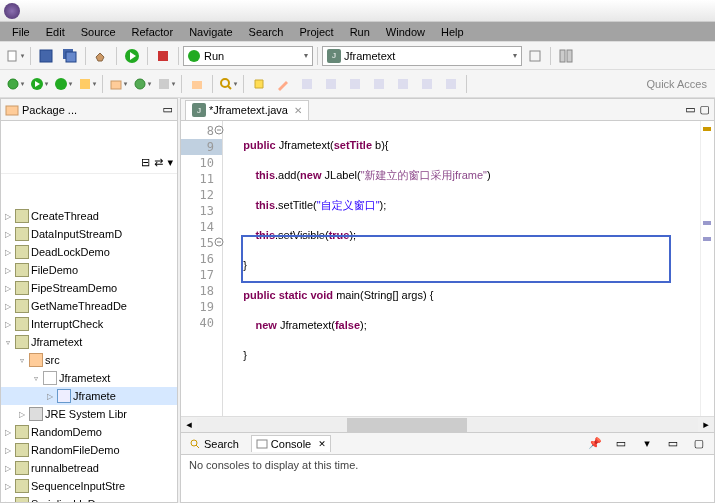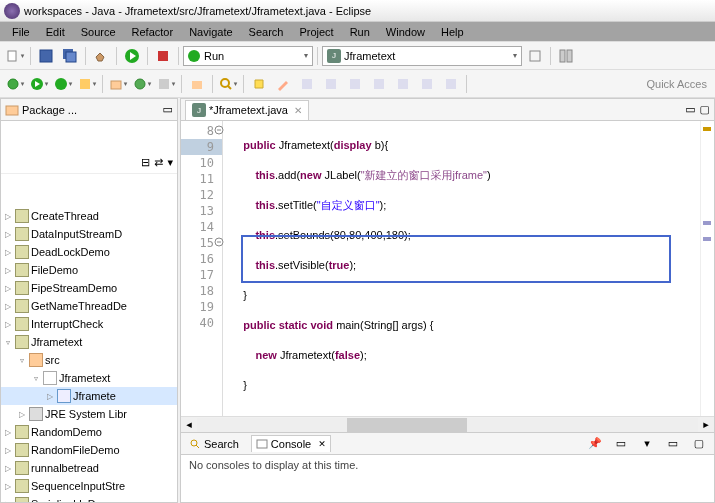--- a/index.html
+++ b/index.html
@@ -63,21 +63,20 @@
 .console-tab.active { background: #fff; border: 1px solid #ccc; border-bottom: none; }
 .console-tools { margin-left: auto; display: flex; gap: 4px; }
 .console-body { flex: 1; padding: 4px 8px; color: #444; }
 svg { display: block; }
 </style>
 </head>
 <body>
 
 <div class="titlebar">
   <span class="titlebar-icon"></span>
-  <span>workspaces - Java - Jframetext/src/Jframetext/Jframetext.java - Eclipse</span>
 </div>
 
 <div class="menubar">
   <span>File</span>
   <span>Edit</span>
   <span>Source</span>
   <span>Refactor</span>
   <span>Navigate</span>
   <span>Search</span>
   <span>Project</span>
@@ -394,24 +393,23 @@
                 <line x1="3" y1="5" x2="7" y2="5" stroke="#888"></line>
               </svg>
             </span></div>
           <div class="ln">16</div>
           <div class="ln">17</div>
           <div class="ln">18</div>
           <div class="ln">19</div>
           <div class="ln">40</div>
         </div>
       <div class="code">
-<div class="line"><span class="kw">    public</span><span> Jframetext(</span><span class="kw">display</span><span> b){</span></div>
+<div class="line"><span class="kw">    public</span><span> Jframetext(</span><span class="kw">setTitle</span><span> b){</span></div>
 <div class="line"><span class="kw">        this</span><span>.add(</span><span class="kw">new</span><span> JLabel(</span><span class="strb">"新建立的窗口采用jframe"</span><span>)</span></div>
 <div class="line"><span class="kw">        this</span><span>.setTitle(</span><span class="str">"自定义窗口"</span><span>);</span></div>
-<div class="line"><span class="kw">        this</span><span>.setBounds(80,80,400,180);</span></div>
 <div class="line"><span class="kw">        this</span><span>.setVisible(</span><span class="kw">true</span><span>);</span></div>
 <div class="line"><span>    }</span></div>
 <div class="line"><span class="kw">    public static void</span><span> main(String[] args) {</span></div>
 <div class="line"><span class="kw">        new</span><span> Jframetext(</span><span class="kw">false</span><span>);</span></div>
 <div class="line"><span>    }</span></div>
 
 
 
         <div class="box"></div>
       </div>

